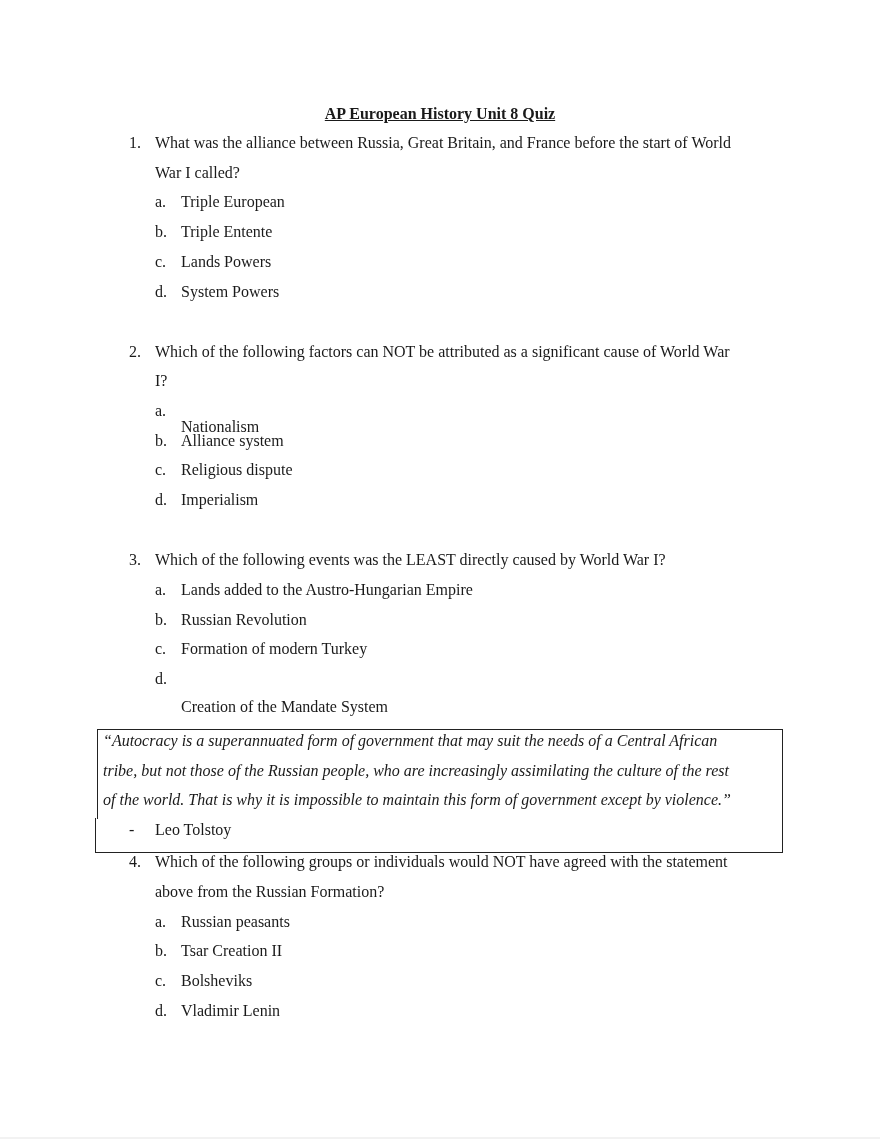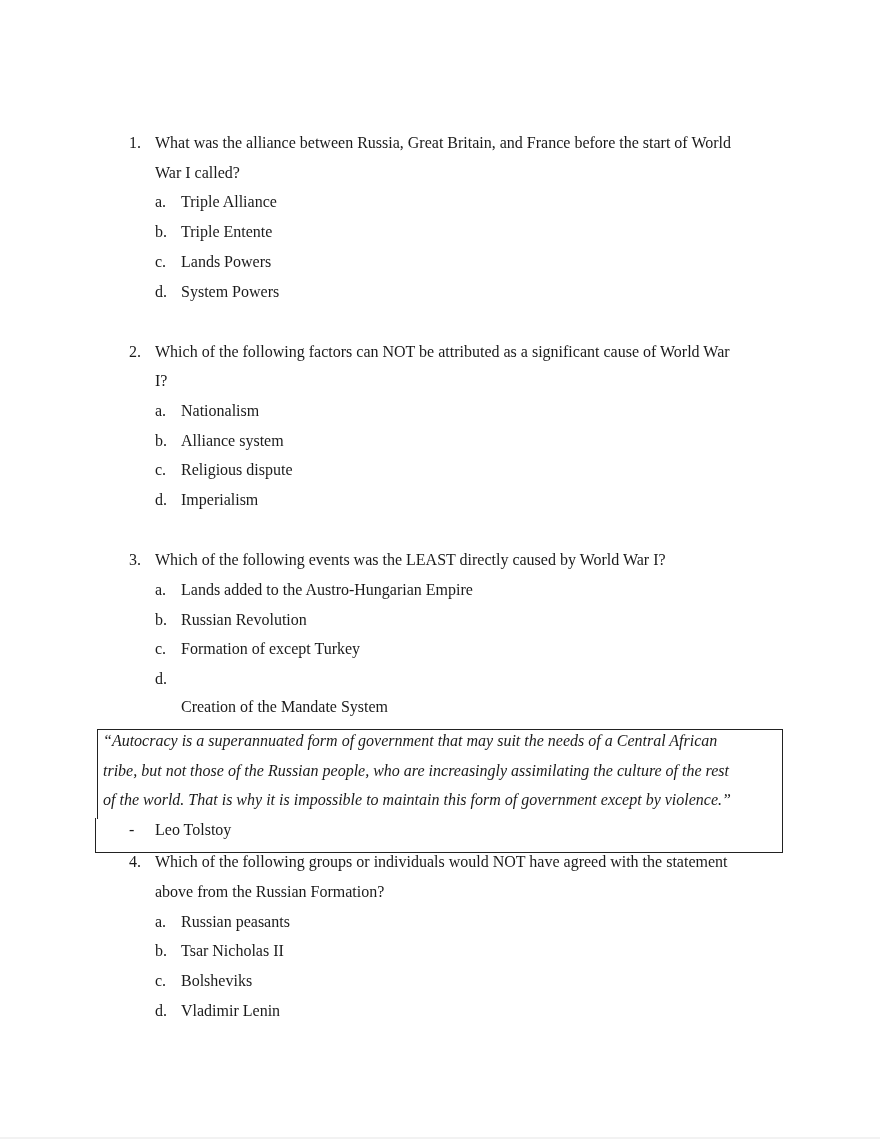--- a/index.html
+++ b/index.html
@@ -20,58 +20,59 @@
   .box-left-upper { position: absolute; left: 97px; top: 729px; width: 0; height: 90px; border-left: 1px solid #222; }
   .box-left-lower { position: absolute; left: 95px; top: 818px; width: 0; height: 34px; border-left: 1px solid #222; }
   .box-bottom { position: absolute; left: 95px; top: 852px; width: 688px; height: 0; border-top: 1px solid #222; }
   .page-edge { position: absolute; left: 0; top: 1137px; width: 880px; height: 2px; background: #f2f2f2; }
 </style>
 </head>
 <body>
 
 <div class="page">
 
+  <div class="line title">AP European History Unit 8 Quiz</div>
 
   <div>
     <div class="line qnum" style="top:128px">1.</div>
     <div class="line qtext" style="top:128px">What was the alliance between Russia, Great Britain, and France before the start of World</div>
     <div class="line qtext" style="top:158px">War I called?</div>
     <div class="line olet" style="top:187px">a.</div>
-    <div class="line otext" style="top:187px">Triple Alliance</div>
+    <div class="line otext" style="top:187px">Triple European</div>
     <div class="line olet" style="top:217px">b.</div>
     <div class="line otext" style="top:217px">Triple Entente</div>
     <div class="line olet" style="top:247px">c.</div>
     <div class="line otext" style="top:247px">Lands Powers</div>
     <div class="line olet" style="top:277px">d.</div>
     <div class="line otext" style="top:277px">System Powers</div>
   </div>
 
   <div>
     <div class="line qnum" style="top:337px">2.</div>
     <div class="line qtext" style="top:337px">Which of the following factors can NOT be attributed as a significant cause of World War</div>
     <div class="line qtext" style="top:366px">I?</div>
     <div class="line olet" style="top:396px">a.</div>
-    <div class="line otext" style="top:396px">Nationalism</div>
+    <div class="line otext" style="top:412px">Nationalism</div>
     <div class="line olet" style="top:426px">b.</div>
     <div class="line otext" style="top:426px">Alliance system</div>
     <div class="line olet" style="top:455px">c.</div>
     <div class="line otext" style="top:455px">Religious dispute</div>
     <div class="line olet" style="top:485px">d.</div>
     <div class="line otext" style="top:485px">Imperialism</div>
   </div>
 
   <div>
     <div class="line qnum" style="top:545px">3.</div>
     <div class="line qtext" style="top:545px">Which of the following events was the LEAST directly caused by World War I?</div>
     <div class="line olet" style="top:575px">a.</div>
     <div class="line otext" style="top:575px">Lands added to the Austro-Hungarian Empire</div>
     <div class="line olet" style="top:605px">b.</div>
     <div class="line otext" style="top:605px">Russian Revolution</div>
     <div class="line olet" style="top:634px">c.</div>
-    <div class="line otext" style="top:634px">Formation of except Turkey</div>
+    <div class="line otext" style="top:634px">Formation of modern Turkey</div>
     <div class="line olet" style="top:664px">d.</div>
     <div class="line otext" style="top:692px">Creation of the Mandate System</div>
   </div>
 
   <div>
     <div class="box-top"></div>
     <div class="box-right"></div>
     <div class="box-left-upper"></div>
     <div class="box-left-lower"></div>
     <div class="box-bottom"></div>
@@ -82,21 +83,21 @@
     <div class="line author" style="top:815px">Leo Tolstoy</div>
   </div>
 
   <div>
     <div class="line qnum" style="top:847px">4.</div>
     <div class="line qtext" style="top:847px">Which of the following groups or individuals would NOT have agreed with the statement</div>
     <div class="line qtext" style="top:877px">above from the Russian Formation?</div>
     <div class="line olet" style="top:907px">a.</div>
     <div class="line otext" style="top:907px">Russian peasants</div>
     <div class="line olet" style="top:936px">b.</div>
-    <div class="line otext" style="top:936px">Tsar Nicholas II</div>
+    <div class="line otext" style="top:936px">Tsar Creation II</div>
     <div class="line olet" style="top:966px">c.</div>
     <div class="line otext" style="top:966px">Bolsheviks</div>
     <div class="line olet" style="top:996px">d.</div>
     <div class="line otext" style="top:996px">Vladimir Lenin</div>
   </div>
 
   <div class="page-edge"></div>
 </div>
 
 </body></html>

